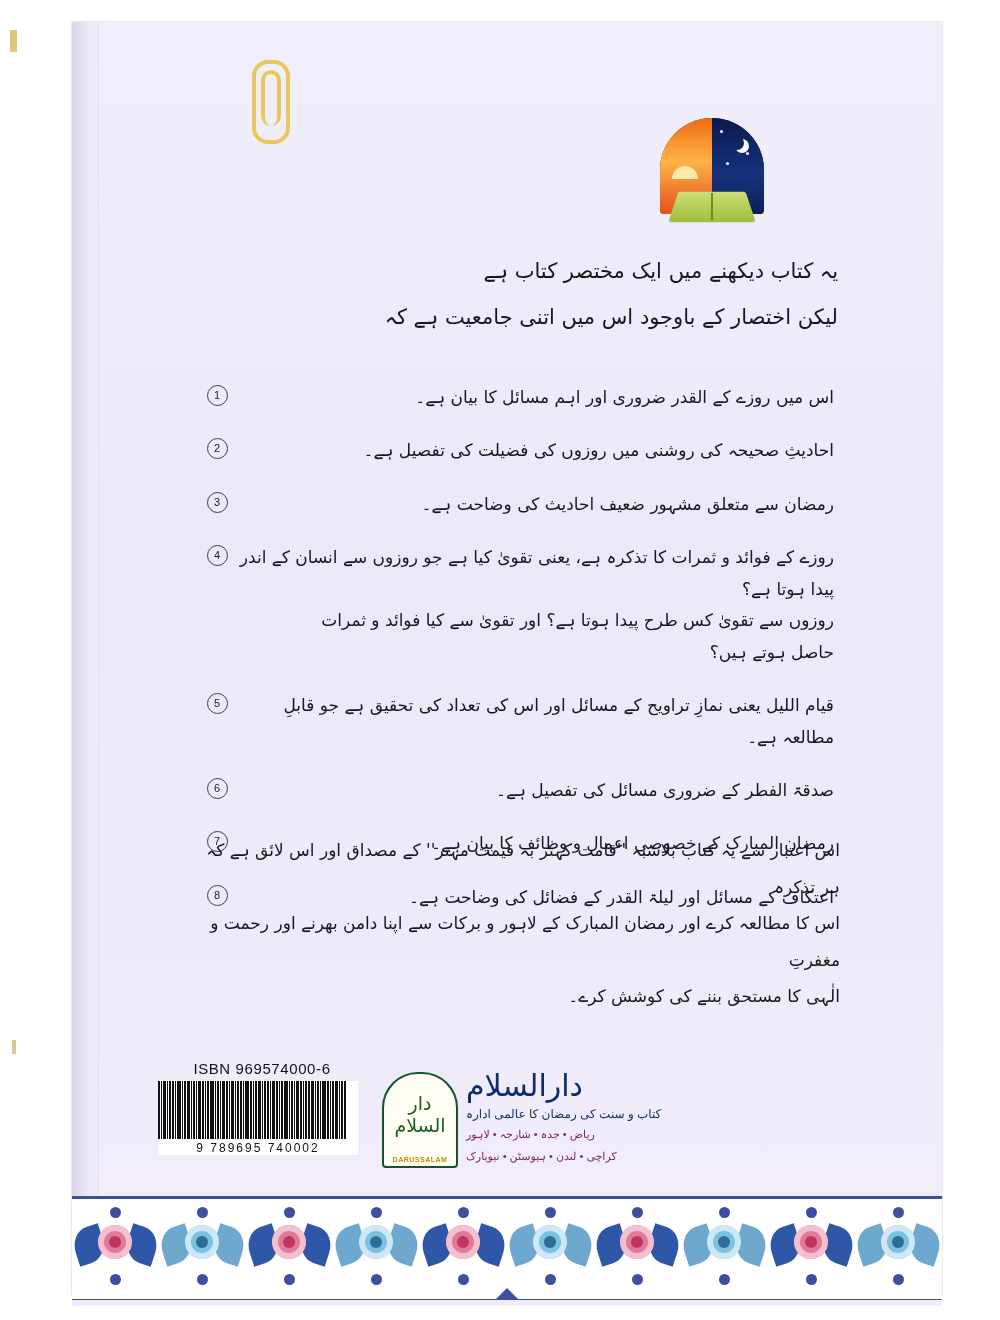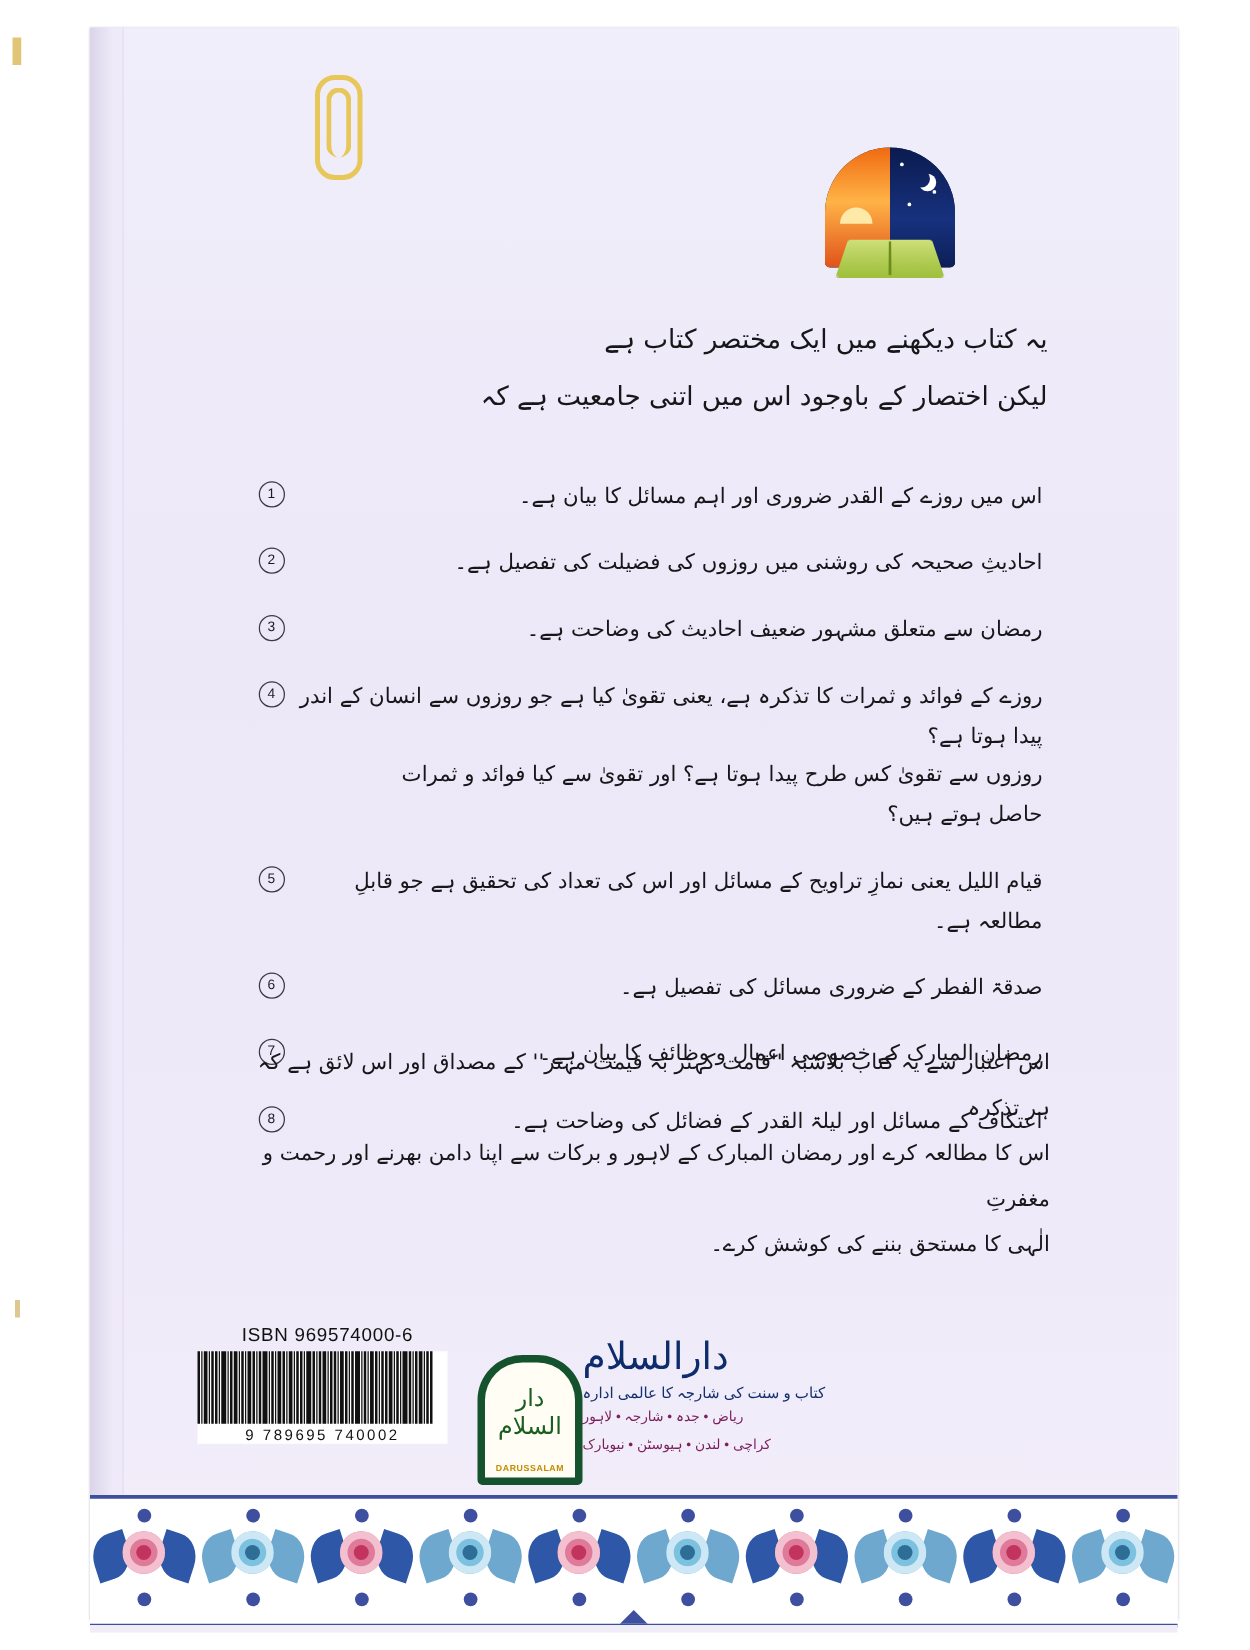--- a/index.html
+++ b/index.html
@@ -237,23 +237,23 @@
   }
 
   
   .pub {
     position: absolute;
     left: 382px; top: 1068px;
     width: 320px; height: 110px;
   }
   .pub .mark {
     position: absolute;
-    left: 0; top: 16px;
+    left: 0; top: 4px;
     width: 72px; height: 92px;
-    border: 6px solid #14532d;
+    border: 2px solid #14532d;
     border-radius: 36px 36px 4px 4px;
     background: #fffdf4;
     overflow: hidden;
   }
   .pub .mark .arabic {
     position: absolute;
     left: 0; right: 0; top: 18px;
     text-align: center;
     font-size: 19px;
     color: #1b5e20;
@@ -546,21 +546,21 @@
     </div>
   </div>
 
   <div class="pub">
     <div class="mark">
       <div class="arabic">دار السلام</div>
       <div class="name">DARUSSALAM</div>
     </div>
     <div class="word">
       <div class="big">دارالسلام</div>
-      <div class="sub">کتاب و سنت کی شارجہ کا عالمی ادارہ</div>
+      <div class="sub">کتاب و سنت کی رمضان کا عالمی ادارہ</div>
       <div class="cities">ریاض • جدہ • شارجہ • لاہور</div>
       <div class="cities">کراچی • لندن • ہیوسٹن • نیویارک</div>
     </div>
   </div>
 
   <div class="ornament">
     <div class="band">
       <div class="motif">
           <div class="leafL"></div>
           <div class="leafR"></div>

